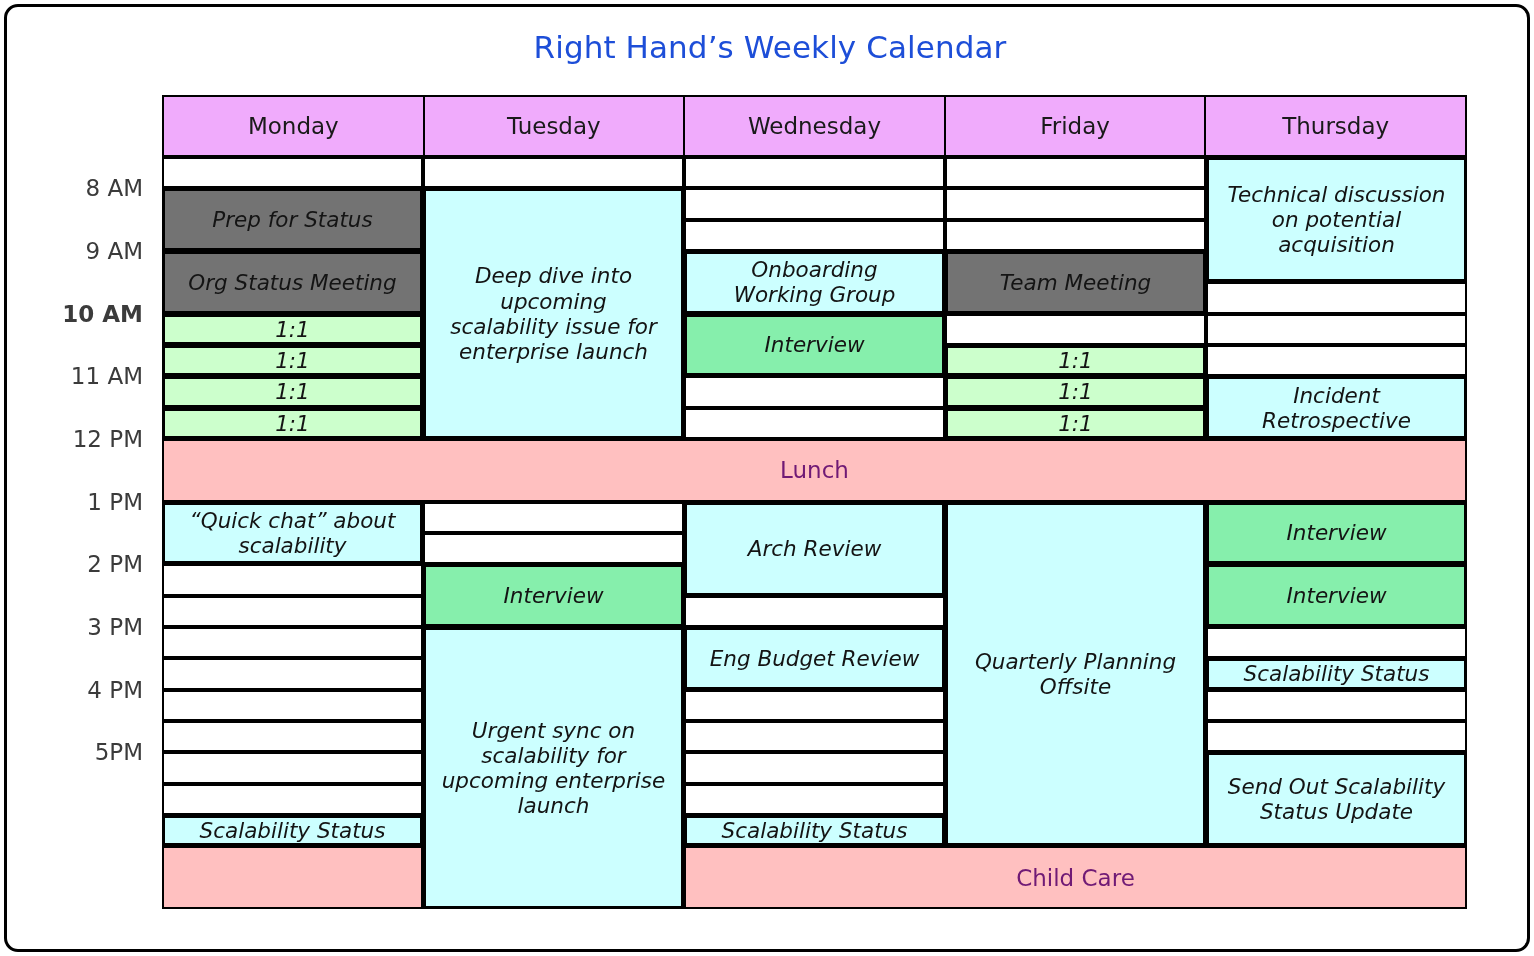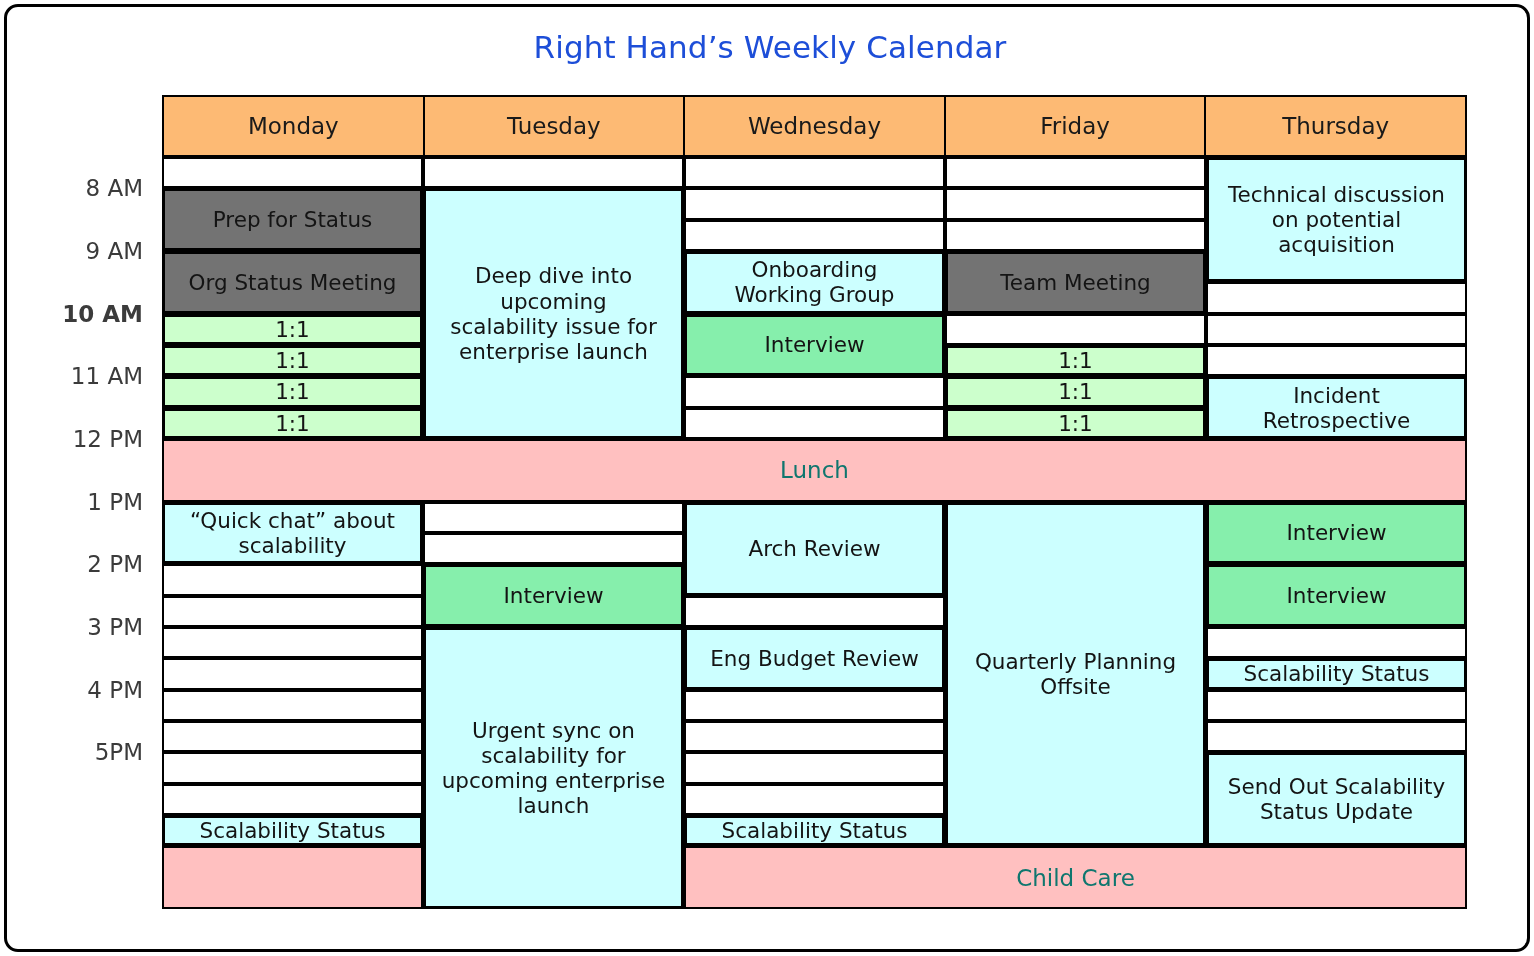--- a/index.html
+++ b/index.html
@@ -69,35 +69,36 @@
   .dayhead {
     flex: 1 1 0;
     border: 2px solid #000000;
     margin-left: -2px;
     box-sizing: border-box;
     display: flex;
     align-items: center;
     justify-content: center;
     font-size: 23px;
     color: #1a1a1a;
-    background: #fdba74;
+    background: #f0abfc;
   }
   .dayhead:first-child { margin-left: 0; }
 
   #gridbody {
     position: absolute;
     left: 0;
     top: 62px;
     width: 1305px;
     height: 752px;
   }
   .daycol {
     position: absolute;
     top: 0;
     height: 752px;
+    font-style: italic;
   }
   .ev {
     position: absolute;
     left: 0;
     box-sizing: border-box;
     border: 2px solid #000000;
     display: flex;
     align-items: center;
     justify-content: center;
     text-align: center;
@@ -119,21 +120,21 @@
   
   .band {
     position: absolute;
     left: 0;
     box-sizing: border-box;
     border: 2px solid #000000;
     display: flex;
     align-items: center;
     justify-content: center;
     font-size: 23px;
-    color: #0f766e;
+    color: #701a75;
   }
 </style>
 </head>
 <body>
 
 <div id="frame">
 
   <div id="title">Right Hand’s Weekly Calendar</div>
 
   <div id="timegutter">

